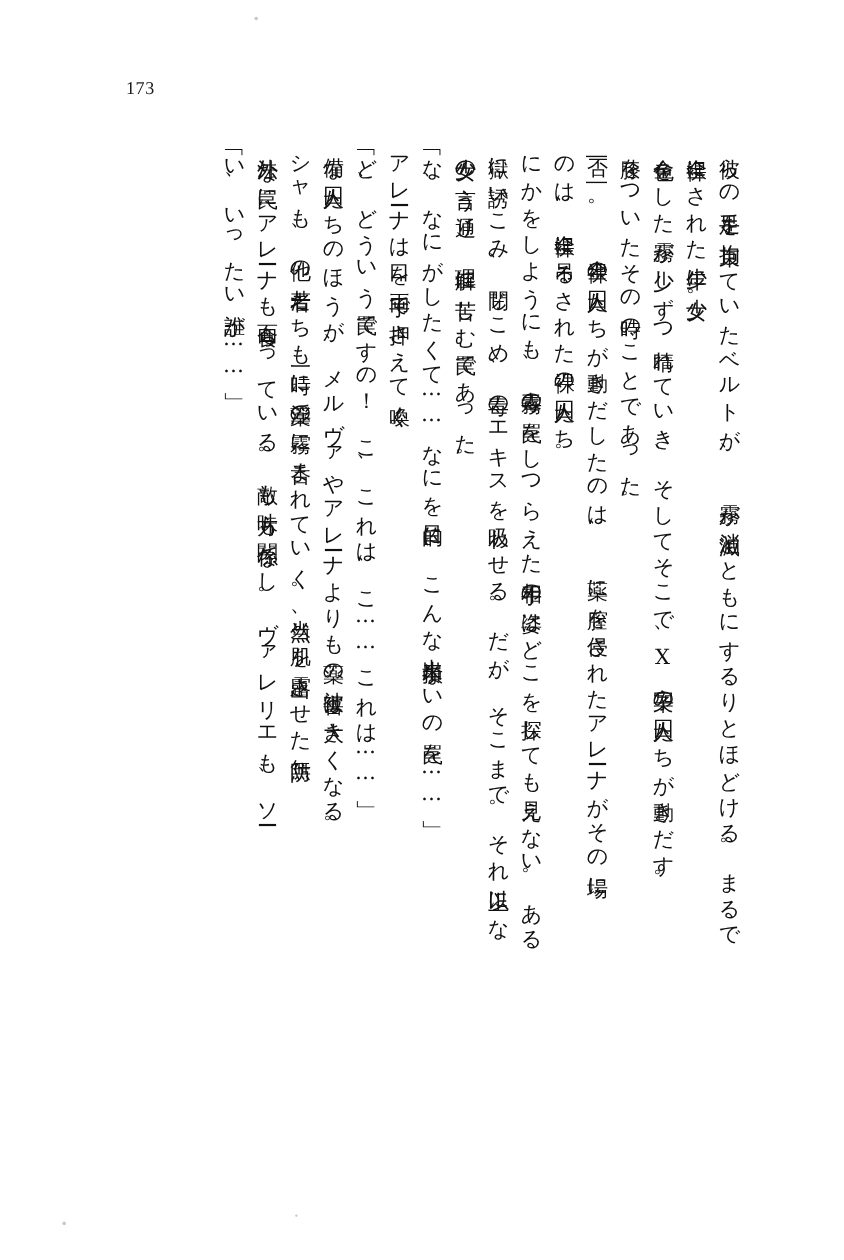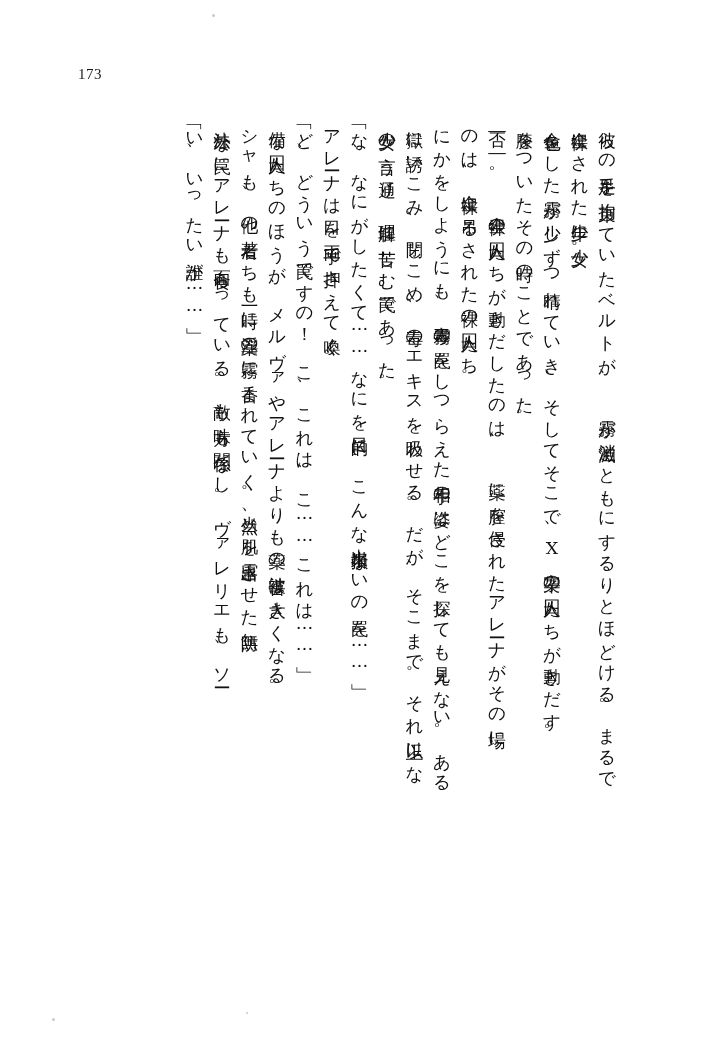--- a/index.html
+++ b/index.html
@@ -21,21 +21,21 @@
     top: 0;
     left: 0;
     width: 703px;
     height: 1050px;
     background: #fff;
   }
 
   .page-number {
     position: absolute;
     top: 66px;
-    left: 78px;
+    left: 105px;
     font-size: 15px;
     letter-spacing: 0.5px;
     color: #1a1a1a;
     font-family: "Liberation Serif", "DejaVu Serif", serif;
   }
 
   
   .body-text {
     position: absolute;
     top: 118px;

